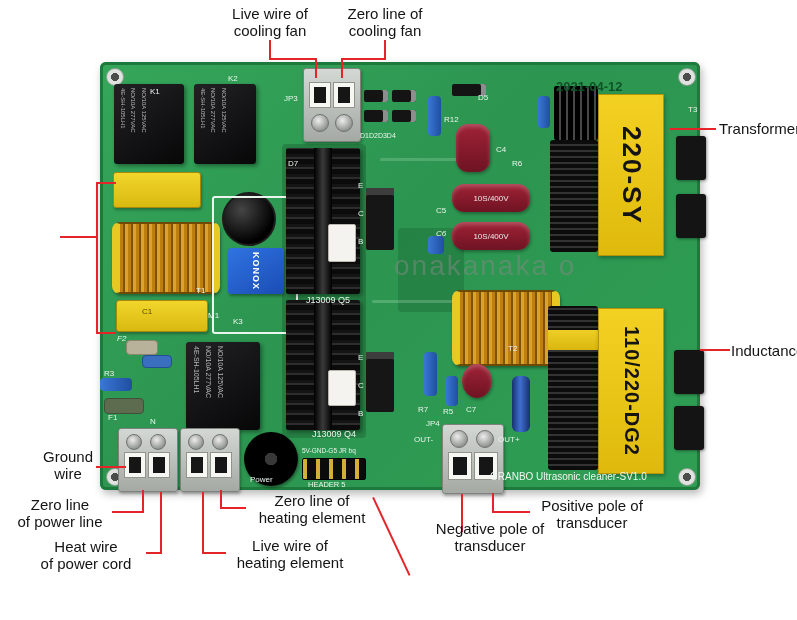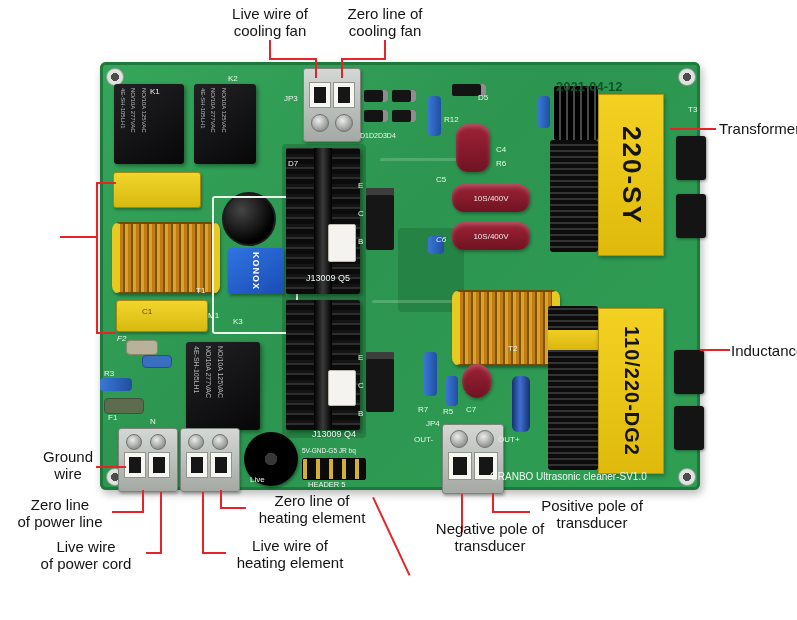--- a/index.html
+++ b/index.html
@@ -186,52 +186,53 @@
   <div class="cell" style="left:474px;top:452px;width:22px;height:26px;"></div>
 
   <div class="ss" style="left:150px;top:88px;">K1</div>
   <div class="ss" style="left:228px;top:75px;">K2</div>
   <div class="ss" style="left:284px;top:70px;margin-top:25px;">JP3</div>
   <div class="ss" style="left:288px;top:152px;margin-top:8px;">D7</div>
   <div class="ss" style="left:360px;top:132px;font-size:7px;">D1D2D3D4</div>
   <div class="ss" style="left:478px;top:94px;">D5</div>
   <div class="ss" style="left:444px;top:116px;">R12</div>
   <div class="ss" style="left:496px;top:146px;">C4</div>
-  <div class="ss" style="left:472px;top:160px;padding-left:24px;">R6</div>
-  <div class="ss" style="left:436px;top:176px;">C5</div>
-  <div class="ss" style="left:436px;top:236px;font-style:italic;">C6</div>
+  <div class="ss" style="left:488px;top:160px;padding-left:24px;">R6</div>
+  <div class="ss" style="left:436px;top:207px;">C5</div>
+  <div class="ss" style="left:436px;top:230px;font-style:italic;">C6</div>
   <div class="ss" style="left:196px;top:287px;">T1</div>
   <div class="ss ss-dark" style="left:142px;top:308px;">C1</div>
   <div class="ss" style="left:208px;top:312px;">M1</div>
   <div class="ss" style="left:233px;top:318px;">K3</div>
   <div class="ss" style="left:117px;top:335px;font-style:italic;">F2</div>
   <div class="ss" style="left:104px;top:370px;">R3</div>
   <div class="ss" style="left:108px;top:414px;">F1</div>
   <div class="ss" style="left:150px;top:418px;">N</div>
-  <div class="ss ss-lg" style="left:306px;top:274px;text-align:center;">J13009  Q5</div>
+  <div class="ss ss-lg" style="left:306px;top:296px;text-align:center;">J13009  Q5</div>
   <div class="ss ss-lg" style="left:312px;top:430px;">J13009  Q4</div>
   <div class="ss" style="left:358px;top:182px;">E</div>
   <div class="ss" style="left:358px;top:210px;">C</div>
   <div class="ss" style="left:358px;top:238px;">B</div>
   <div class="ss" style="left:358px;top:354px;">E</div>
   <div class="ss" style="left:358px;top:382px;">C</div>
   <div class="ss" style="left:358px;top:410px;">B</div>
   <div class="ss" style="left:508px;top:345px;">T2</div>
   <div class="ss" style="left:418px;top:406px;">R7</div>
   <div class="ss" style="left:443px;top:408px;">R5</div>
   <div class="ss" style="left:466px;top:406px;">C7</div>
   <div class="ss" style="left:426px;top:420px;">JP4</div>
   <div class="ss" style="left:414px;top:436px;">OUT-</div>
   <div class="ss" style="left:498px;top:436px;">OUT+</div>
   <div class="ss" style="left:302px;top:448px;font-size:6.5px;">5V-GND-G5 JR bq</div>
   <div class="ss" style="left:308px;top:481px;font-size:7.5px;">HEADER 5</div>
   <div class="ss" style="left:688px;top:106px;">T3</div>
-  <div class="ss" style="left:250px;top:476px;z-index:5;">Live</div>
+  <div class="ss" style="left:250px;top:476px;z-index:5;">Power</div>
   <div class="date" style="left:556px;top:79px;">2021-04-12</div>
   <div class="granbo" style="left:490px;top:471px;">GRANBO Ultrasonic cleaner-SV1.0</div>
+  <div class="watermark" style="left:394px;top:250px;">onakanaka o</div>
 
   <div class="rl" style="left:269px;top:40px;width:2px;height:20px;"></div>
   <div class="rl" style="left:269px;top:58px;width:48px;height:2px;"></div>
   <div class="rl" style="left:315px;top:58px;width:2px;height:20px;"></div>
   <div class="rl" style="left:384px;top:40px;width:2px;height:20px;"></div>
   <div class="rl" style="left:341px;top:58px;width:45px;height:2px;"></div>
   <div class="rl" style="left:341px;top:58px;width:2px;height:20px;"></div>
   <div class="rl" style="left:670px;top:128px;width:46px;height:2px;"></div>
   <div class="rl" style="left:60px;top:236px;width:38px;height:2px;"></div>
   <div class="rl" style="left:96px;top:182px;width:2px;height:152px;"></div>
@@ -255,21 +256,21 @@
   <div class="callout tc" style="left:215px;top:5px;width:110px;">Live wire of
 cooling fan</div>
   <div class="callout tc" style="left:330px;top:5px;width:110px;">Zero line of
 cooling fan</div>
   <div class="callout" style="left:719px;top:120px;width:78px;">Transformer</div>
   <div class="callout" style="left:731px;top:342px;width:66px;">Inductance</div>
   <div class="callout tc" style="left:8px;top:496px;width:104px;">Zero line
 of power line</div>
   <div class="callout tc" style="left:38px;top:448px;width:60px;">Ground
 wire</div>
-  <div class="callout tc" style="left:26px;top:538px;width:120px;">Live wire
+  <div class="callout tc" style="left:26px;top:538px;width:120px;">Heat wire
 of power cord</div>
   <div class="callout tc" style="left:246px;top:492px;width:132px;">Zero line of
 heating element</div>
   <div class="callout tc" style="left:226px;top:537px;width:128px;">Live wire of
 heating element</div>
   <div class="callout tc" style="left:422px;top:520px;width:136px;">Negative pole of
 transducer</div>
   <div class="callout tc" style="left:528px;top:497px;width:128px;">Positive pole of
 transducer</div>
 

